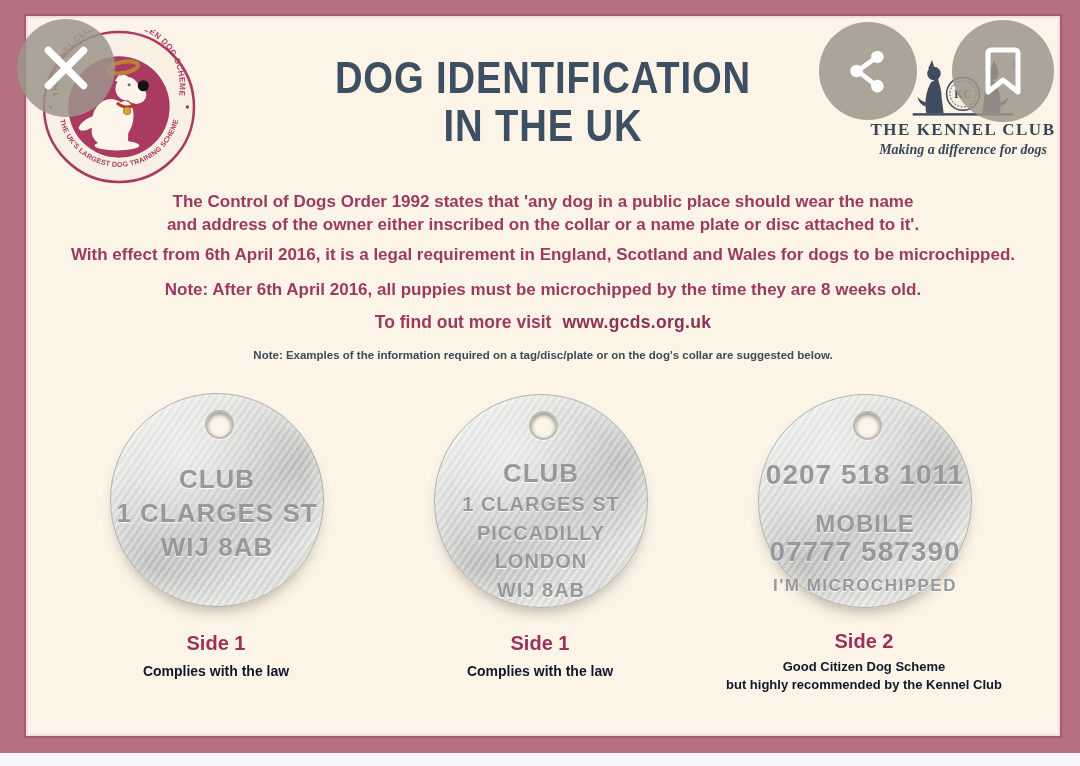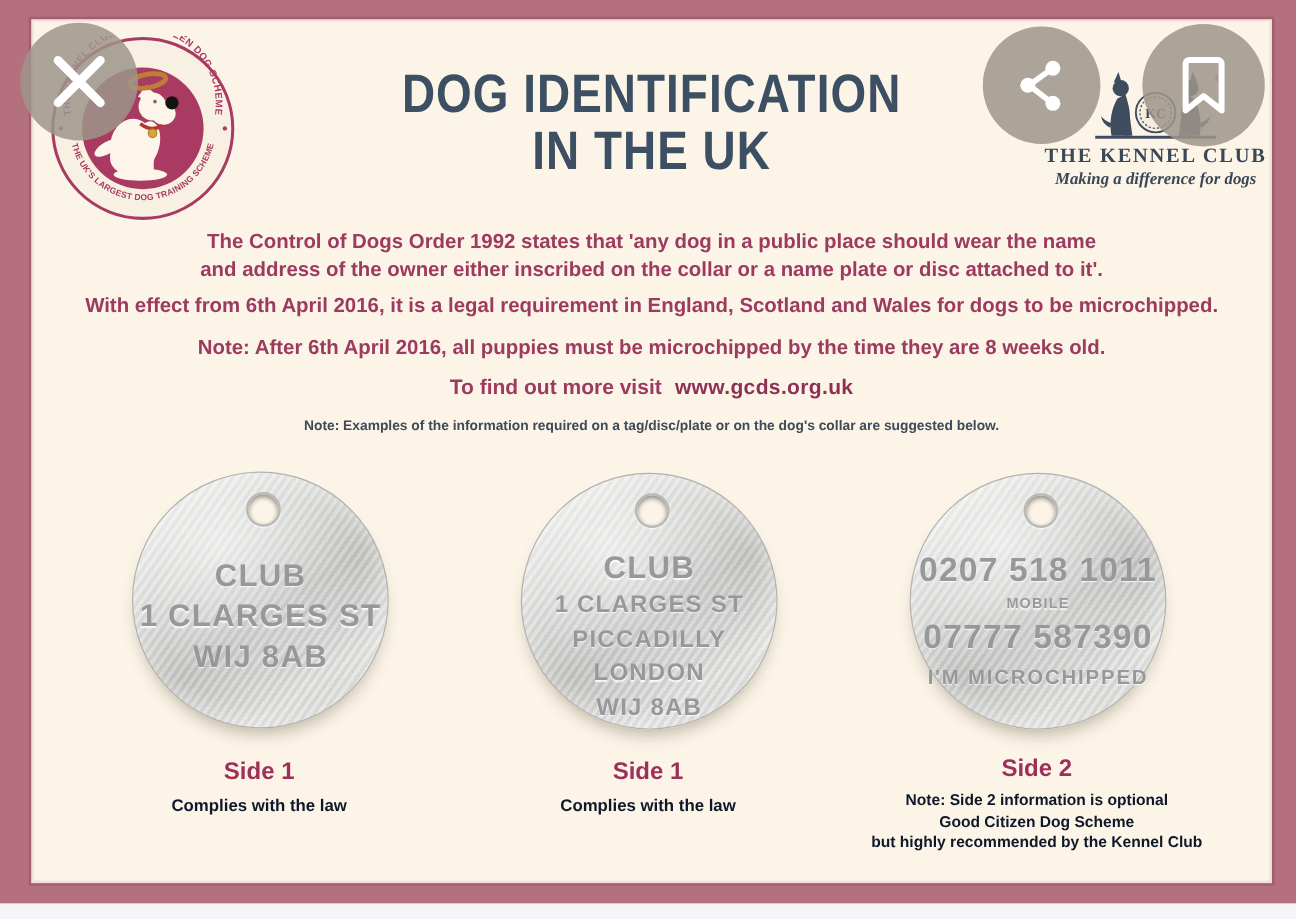--- a/index.html
+++ b/index.html
@@ -53,21 +53,21 @@
           border-radius:50%; background:#fbf4e7; border:2px solid #b9b9b7;
           box-shadow:inset 0 2px 4px rgba(0,0,0,.45), 0 1px 1px rgba(255,255,255,.7); }
   .tag-text { position:absolute; left:0; right:0; text-align:center; color:#96989a;
               font-weight:bold; letter-spacing:1px; text-shadow:0 1px 1px rgba(255,255,255,.85); }
   .tt1 { top:68px;  font-size:26px; line-height:34px; }
   .tt2 { top:62px; }
   .tt2 .l0 { font-size:26px; line-height:33px; }
   .tt2 .l  { font-size:20px; line-height:28.5px; }
   .tt3 { top:64px; }
   .tt3 .num { font-size:28px; line-height:32px; }
-  .tt3 .mob { font-size:12px; line-height:24px; margin-top:0; }
+  .tt3 .mob { font-size:24px; line-height:24px; margin-top:21px; }
   .tt3 .chip { font-size:17px; letter-spacing:1.5px; margin-top:8px;text-align:center; }
 
   
   .caption { position:absolute; width:320px; text-align:center; color:#9e2f58;
              font-weight:bold; font-size:20px; }
   .cap1 { left:28px;  top:614px; }
   .cap2 { left:352px; top:614px; }
   .cap3 { left:676px; top:612px; }
   .subcap { position:absolute; width:360px; text-align:center; color:#0f172a;
             font-weight:bold; font-size:14px; }
@@ -198,21 +198,20 @@
         </div>
       </div>
 
       <div class="caption cap1">Side 1</div>
       <div class="caption cap2">Side 1</div>
       <div class="caption cap3">Side 2</div>
 
       <div class="subcap sub1">Complies with the law</div>
       <div class="subcap sub2">Complies with the law</div>
       <div class="subcap sub3">
-        <div>Note: Side 2 information is optional</div>
         <div>Good Citizen Dog Scheme</div>
         <div>but highly recommended by the Kennel Club</div>
       </div>
 
     </div>
   </div>
 
   <div class="bottom-strip"></div>
 
   <button class="ovl close-btn">

